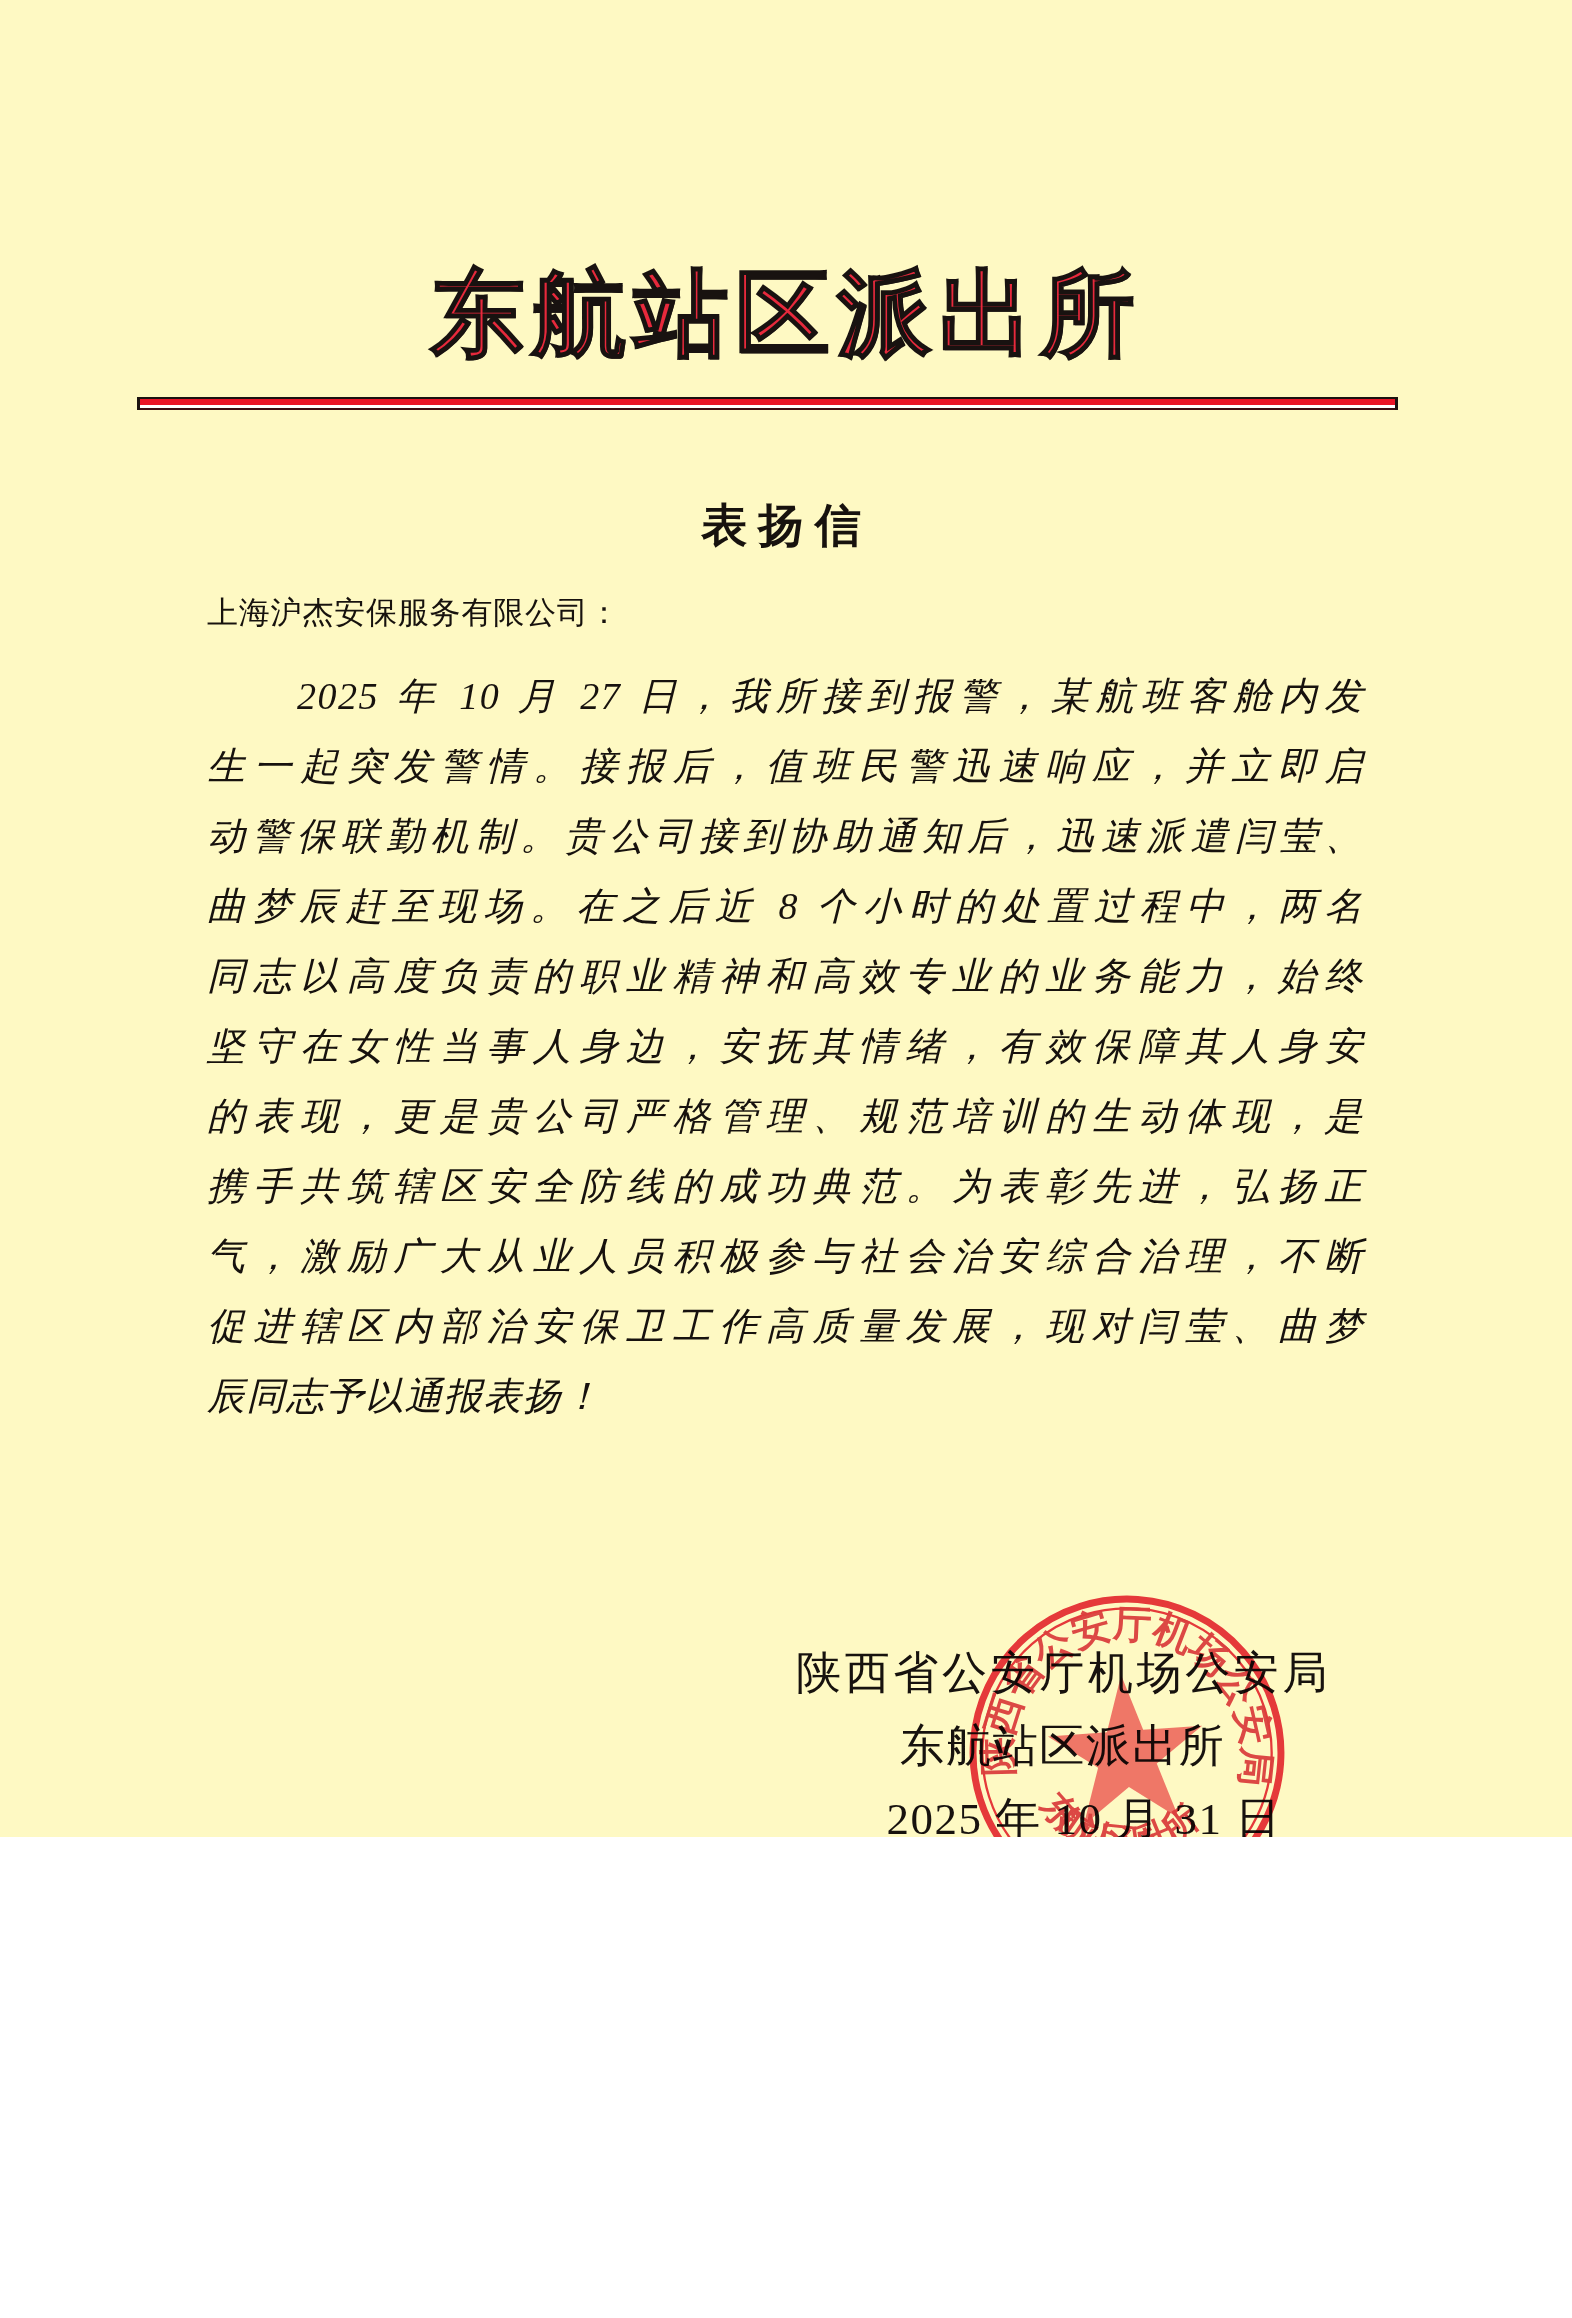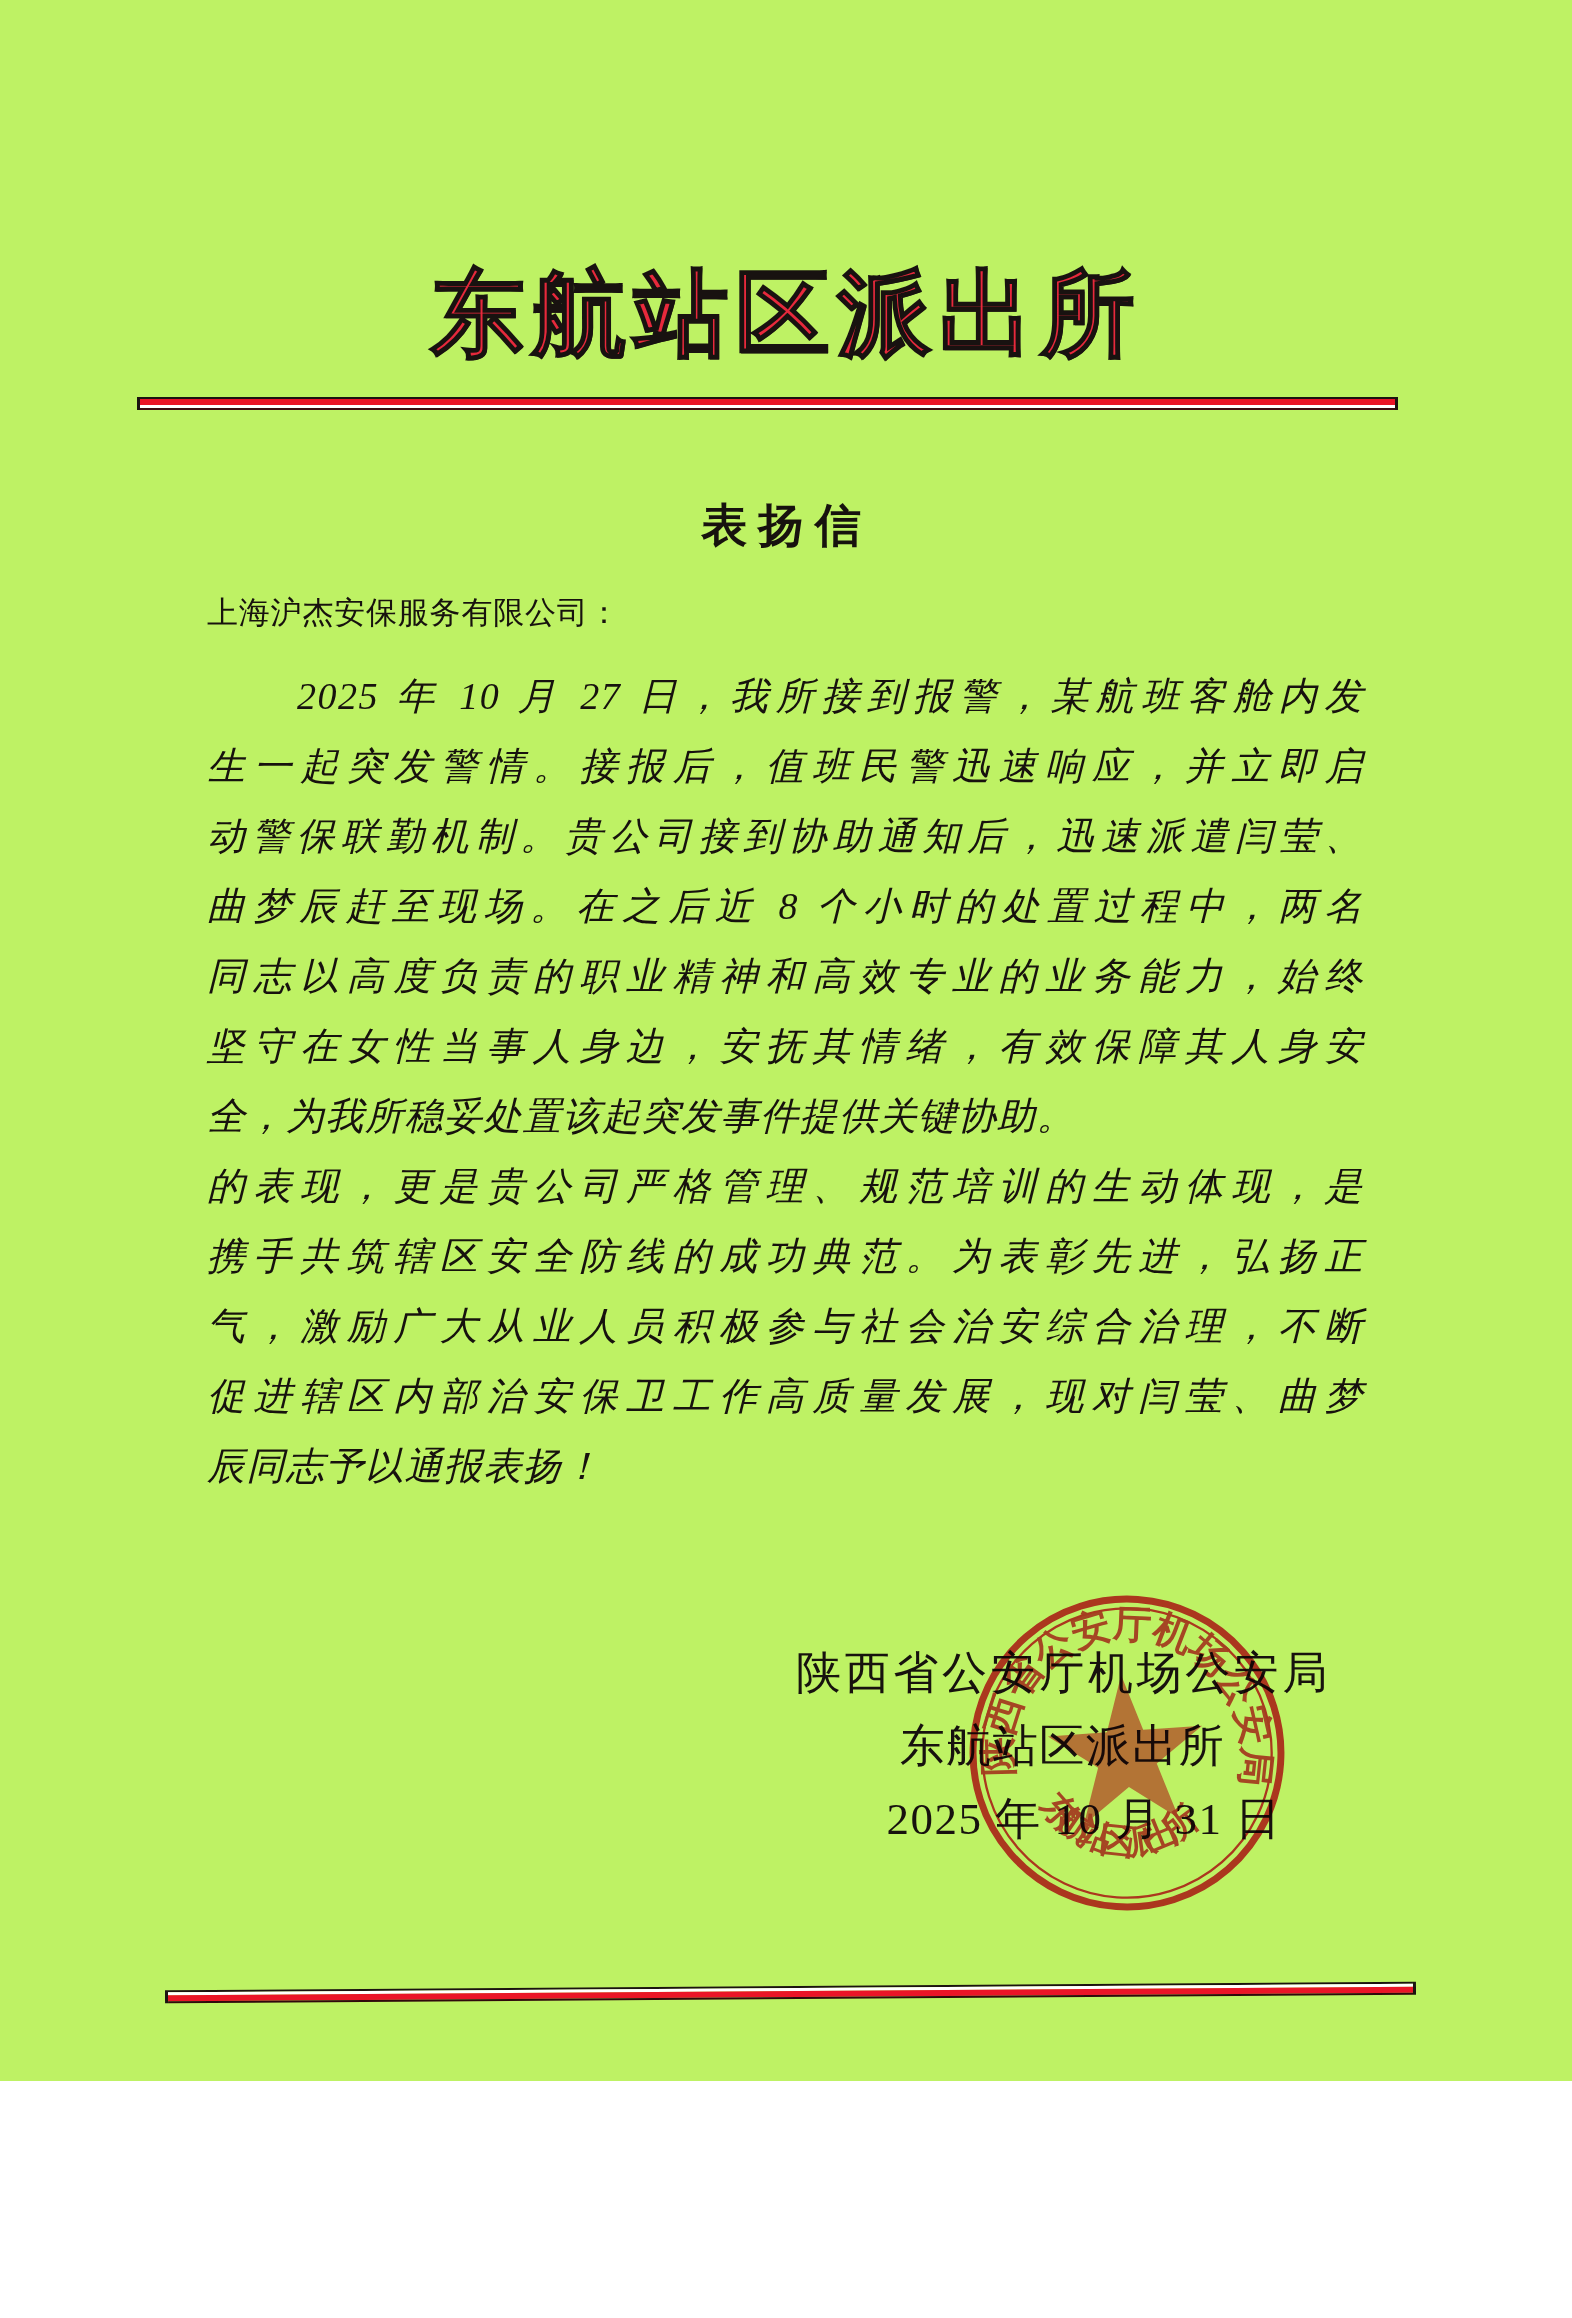--- a/index.html
+++ b/index.html
@@ -1,20 +1,20 @@
 <!DOCTYPE html>
 <html style="font-size:12.4px"><head>
 <meta charset="utf-8">
 <style>
   html, body { margin: 0; padding: 0; background: #ffffff; }
   .page {
     position: relative;
     width: 1573px;
-    height: 2081px;
-    background: #bef264;
+    height: 1837px;
+    background: #fef9c3;
     overflow: hidden;
     font-family: "Liberation Serif", "DejaVu Serif", serif;
     color: #17120e;
   }
 
   
   .header-title {
     position: absolute;
     top: 260px;
     left: 0;
@@ -119,21 +119,20 @@
 
   <div class="salutation">上海沪杰安保服务有限公司：</div>
 
   <div class="body-text">
     <div class="line fill indent">2025 年 10 月 27 日，我所接到报警，某航班客舱内发</div>
     <div class="line fill">生一起突发警情。接报后，值班民警迅速响应，并立即启</div>
     <div class="line fill">动警保联勤机制。贵公司接到协助通知后，迅速派遣闫莹、</div>
     <div class="line fill">曲梦辰赶至现场。在之后近 8 个小时的处置过程中，两名</div>
     <div class="line fill">同志以高度负责的职业精神和高效专业的业务能力，始终</div>
     <div class="line fill">坚守在女性当事人身边，安抚其情绪，有效保障其人身安</div>
-    <div class="line">全，为我所稳妥处置该起突发事件提供关键协助。</div>
     <div class="line fill">的表现，更是贵公司严格管理、规范培训的生动体现，是</div>
     <div class="line fill">携手共筑辖区安全防线的成功典范。为表彰先进，弘扬正</div>
     <div class="line fill">气，激励广大从业人员积极参与社会治安综合治理，不断</div>
     <div class="line fill">促进辖区内部治安保卫工作高质量发展，现对闫莹、曲梦</div>
     <div class="line">辰同志予以通报表扬！</div>
   </div>
 
   <div class="signature">
     <div class="sig-line org1">陕西省公安厅机场公安局</div>
     <div class="sig-line">东航站区派出所</div>

